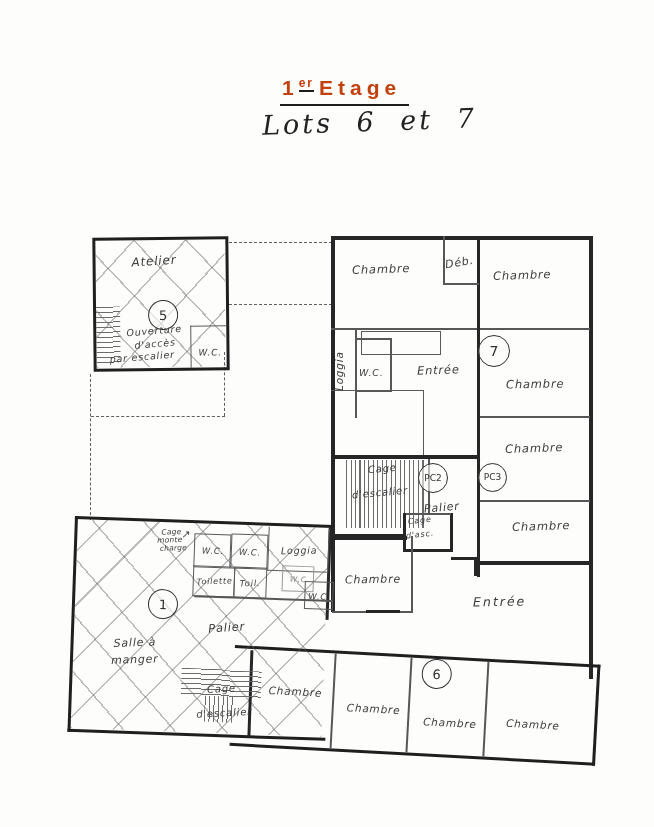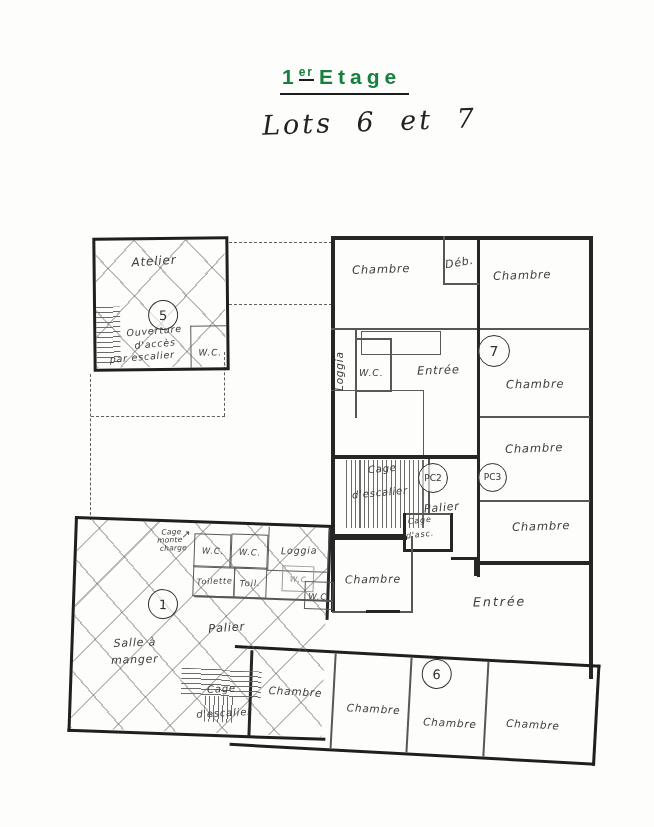--- a/index.html
+++ b/index.html
@@ -12,22 +12,22 @@
   .circ{position:absolute;border:1.6px solid #2f2f2f;border-radius:50%;display:flex;align-items:center;
         justify-content:center;color:#2f2f2f;background:rgba(253,253,252,.6);box-sizing:border-box;line-height:1;}
   .dashh{position:absolute;border-top:1.8px dashed #5f5f5f;}
   .dashv{position:absolute;border-left:1.8px dashed #5f5f5f;}
   .hatchX{position:absolute;pointer-events:none;background-image:
       repeating-linear-gradient(47deg,rgba(95,95,95,.40) 0 1.5px,transparent 1.5px 38px),
       repeating-linear-gradient(-47deg,rgba(95,95,95,.40) 0 1.5px,transparent 1.5px 38px);}
   .stV{position:absolute;background-image:repeating-linear-gradient(90deg,#6b6b6b 0 1px,transparent 1px 4.5px);}
   .stH{position:absolute;background-image:repeating-linear-gradient(180deg,#6b6b6b 0 1px,transparent 1px 5px);}
   .vert{writing-mode:vertical-rl;transform:rotate(180deg);}
-  .title{position:absolute;left:280px;top:65px;font-family:"Liberation Sans",sans-serif;font-weight:700;
-         font-size:21px;letter-spacing:5px;color:#15803d;border-bottom:2.5px solid #1c1c1c;
+  .title{position:absolute;left:280px;top:76px;font-family:"Liberation Sans",sans-serif;font-weight:700;
+         font-size:21px;letter-spacing:5px;color:#c2410c;border-bottom:2.5px solid #1c1c1c;
          padding:0 8px 5px 2px;line-height:1.1;}
   .title sup{font-size:12px;border-bottom:2px solid #1c1c1c;margin-right:5px;letter-spacing:2px;}
   .subtitle{position:absolute;left:262px;top:106px;font-family:"DejaVu Serif",serif;font-style:italic;
             font-size:27px;color:#222;letter-spacing:3px;word-spacing:12px;transform:rotate(-2deg);}
   .lot5{position:absolute;left:93px;top:237px;width:136px;height:134px;border:3.5px solid #1f1f1f;
         transform:rotate(-.6deg);box-sizing:border-box;}
   .lot1{position:absolute;left:75px;top:516px;width:258px;height:216px;border:3.5px solid #1f1f1f;
         border-right:none;transform:rotate(2deg);transform-origin:0 0;box-sizing:border-box;}
   .row6{position:absolute;left:235px;top:645px;width:366px;height:101px;border:3px solid #1f1f1f;
         border-left:none;transform:rotate(3.1deg);transform-origin:0 0;box-sizing:border-box;}

